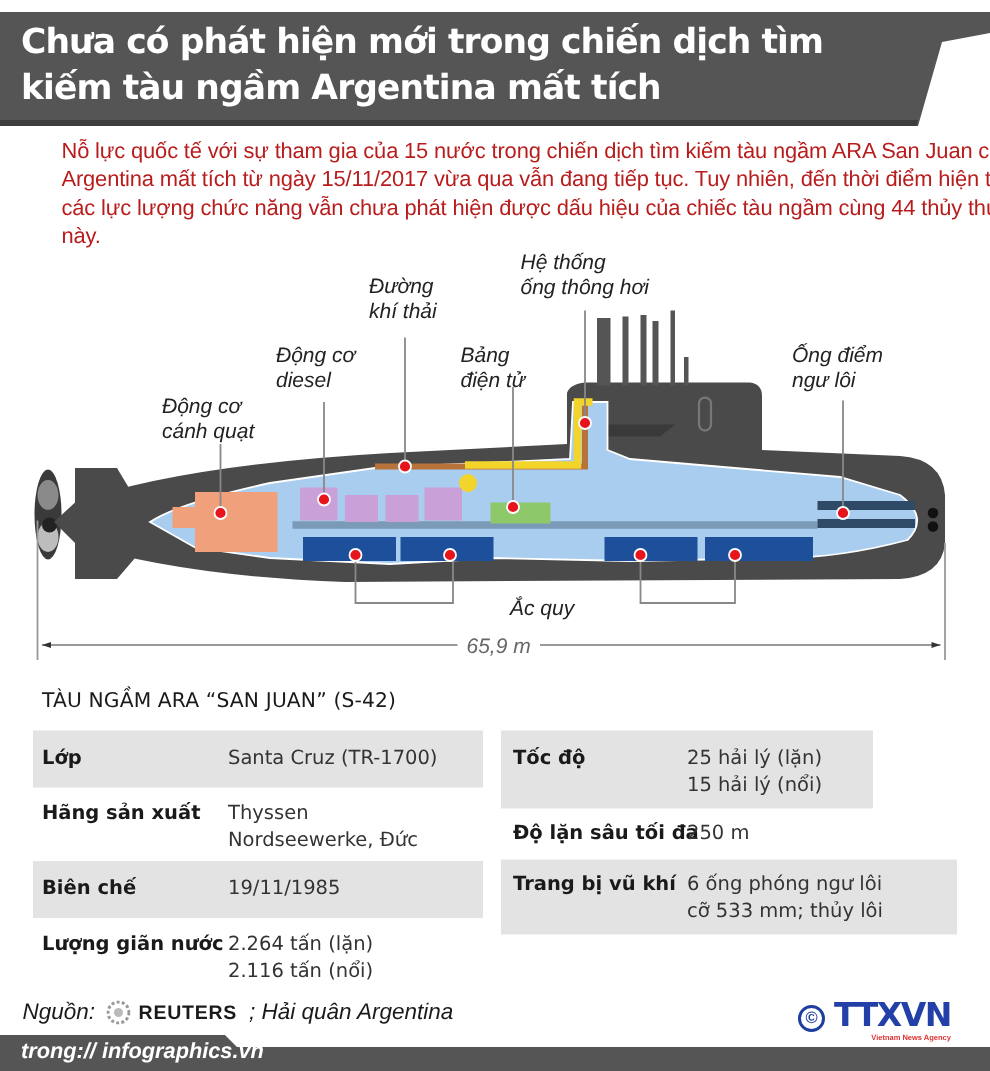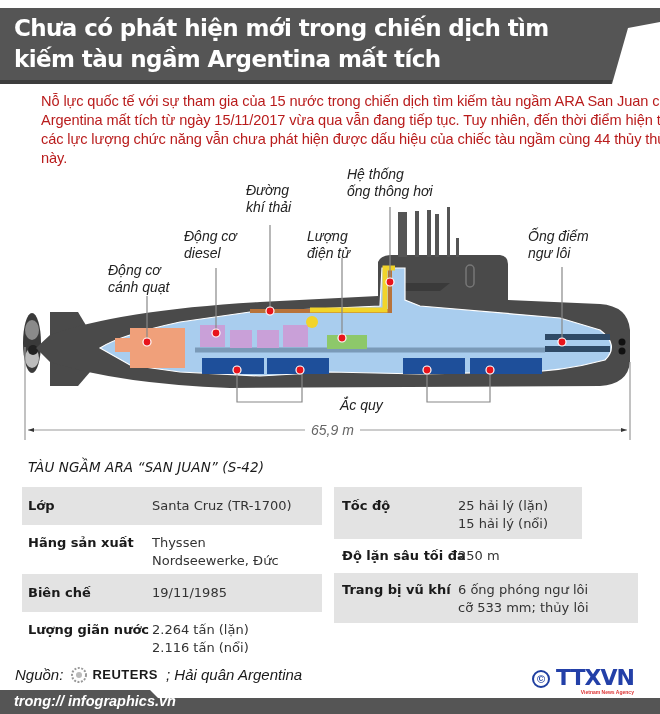--- a/index.html
+++ b/index.html
@@ -11,21 +11,21 @@
   .header-title { position: absolute; left: 14px; top: 5px; width: 590px; color: #fff;
     font-family: "DejaVu Sans", sans-serif; font-weight: bold; font-size: 23px; line-height: 31px; letter-spacing: -0.6px; }
 
   .intro { position: absolute; left: 15px; top: 92px; width: 635px; font-size: 14.6px; line-height: 19px; color: #b91c1c; letter-spacing: -0.1px; margin-left: 26px; }
 
   .diagram { position: absolute; left: 0; top: 170px; width: 660px; height: 280px; }
   .label { position: absolute; font-style: italic; font-size: 14px; line-height: 17px; text-align: left; color: #222; white-space: nowrap; }
 
   .dim-label { position: absolute; left: 305px; top: 422px; font-style: italic; font-size: 14px; color: #666; background: #fff; padding: 0 6px; }
 
-  .spec-title { position: absolute; left: 28px; top: 459px; font-size: 13.5px; font-weight: normal; letter-spacing: 0.1px; color: #1a1a1a; font-family: "DejaVu Sans", sans-serif; font-style: italic; }
+  .spec-title { position: absolute; left: 28px; top: 459px; font-size: 13.5px; font-weight: normal; letter-spacing: 0.1px; color: #1a1a1a; font-family: "DejaVu Sans", sans-serif; }
   .spec-row { position: absolute; font-size: 13.5px; }
   .spec-row.shade { background: #e3e3e3; }
   .spec-key { position: absolute; font-weight: bold; font-family: "DejaVu Sans", sans-serif; font-size: 13px; color: #1a1a1a; }
   .spec-val { position: absolute; font-family: "DejaVu Sans", sans-serif; font-size: 13px; line-height: 18px; color: #333; }
 
   .source { position: absolute; left: 15px; top: 666px; font-style: italic; font-size: 15px; color: #1a1a1a; display: flex; align-items: center; gap: 8px; }
   .reuters { font-style: normal; font-weight: bold; font-size: 13px; letter-spacing: 0.5px; display: flex; align-items: center; gap: 5px; }
   .footer { position: absolute; left: 0; top: 690px; width: 660px; height: 24px; }
   .footer-url { position: absolute; left: 14px; top: 693px; color: #fff; font-style: italic; font-weight: bold; font-size: 14.5px; }
   .logo { position: absolute; left: 532px; top: 667px; display: flex; align-items: flex-start; gap: 6px; }
@@ -146,21 +146,21 @@
 </div>
 <div class="label" style="left:184px;top:228px;">
   <div>Động cơ</div>
     <div>diesel</div>
 </div>
 <div class="label" style="left:246px;top:182px;">
   <div>Đường</div>
     <div>khí thải</div>
 </div>
 <div class="label" style="left:307px;top:228px;">
-  <div>Lượng</div>
+  <div>Bảng</div>
     <div>điện tử</div>
 </div>
 <div class="label" style="left:347px;top:166px;">
   <div>Hệ thống</div>
     <div>ống thông hơi</div>
 </div>
 <div class="label" style="left:528px;top:228px;">
   <div>Ống điểm</div>
     <div>ngư lôi</div>
 </div>

